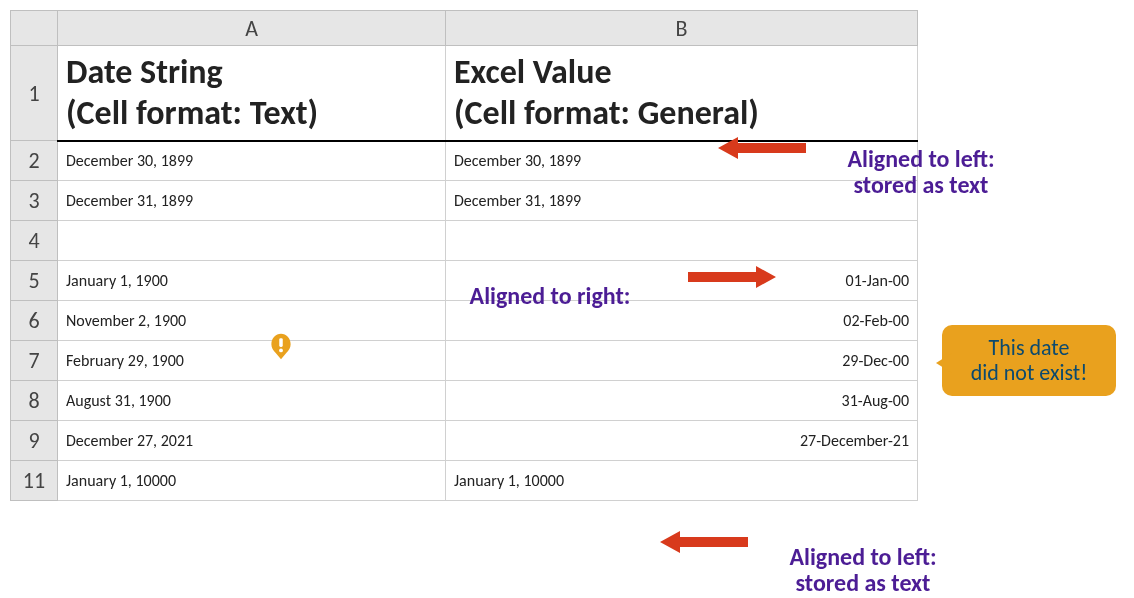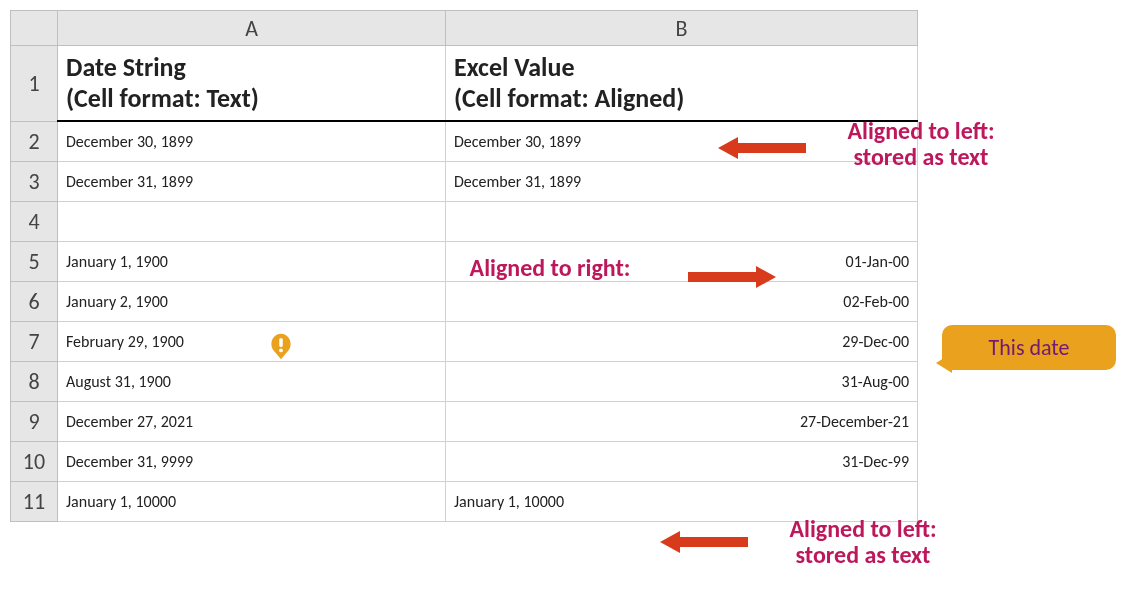--- a/index.html
+++ b/index.html
@@ -46,42 +46,42 @@
     height: 40px;
     box-sizing: border-box;
     white-space: nowrap;
     overflow: visible;
     position: relative;
     color: #222;
   }
   td.cell.header-cell {
     font-weight: 700;
     border-bottom: 2px solid #000;
-    font-size: 26px;
+    font-size: 34px;
     line-height: 1.2;
     padding: 6px 8px;
   }
   td.cell.right { text-align: right; }
   td.cell.left  { text-align: left; }
 
   
   .annot {
     position: absolute;
     font-size: 24px;
     font-weight: 600;
     text-align: center;
     line-height: 1.1;
     pointer-events: none;
   }
-  .annot.red { color: #be185d; }
+  .annot.red { color: #4c1d95; margin-top: 28px; }
   .arrow-red svg { display: block; }
   .callout {
     position: absolute;
     background: #e9a11e;
-    color: #701a75;
+    color: #0c4a6e;
     font-size: 22px;
     text-align: center;
     padding: 10px 14px;
     border-radius: 10px;
     line-height: 1.15;
   }
   .callout:after {
     content: "";
     position: absolute;
     left: -16px;
@@ -115,21 +115,21 @@
     </tr>
 
     <tr>
       <th class="row-header">1</th>
       <td class="cell header-cell left">
         <span>Date String</span><br>
         <span>(Cell format: Text)</span>
       </td>
       <td class="cell header-cell left">
         <span>Excel Value</span><br>
-        <span>(Cell format: Aligned)</span>
+        <span>(Cell format: General)</span>
       </td>
     </tr>
 
     <tr>
       <th class="row-header">2</th>
       <td class="cell left">December 30, 1899</td>
       <td class="cell left">December 30, 1899</td>
     </tr>
     <tr>
       <th class="row-header">3</th>
@@ -141,42 +141,37 @@
       <td class="cell left"></td>
       <td class="cell left"></td>
     </tr>
     <tr>
       <th class="row-header">5</th>
       <td class="cell left">January 1, 1900</td>
       <td class="cell right">01-Jan-00</td>
     </tr>
     <tr>
       <th class="row-header">6</th>
-      <td class="cell left">January 2, 1900</td>
+      <td class="cell left">November 2, 1900</td>
       <td class="cell right">02-Feb-00</td>
     </tr>
     <tr>
       <th class="row-header">7</th>
       <td class="cell left">February 29, 1900</td>
       <td class="cell right">29-Dec-00</td>
     </tr>
     <tr>
       <th class="row-header">8</th>
       <td class="cell left">August 31, 1900</td>
       <td class="cell right">31-Aug-00</td>
     </tr>
     <tr>
       <th class="row-header">9</th>
       <td class="cell left">December 27, 2021</td>
       <td class="cell right">27-December-21</td>
-    </tr>
-    <tr>
-      <th class="row-header">10</th>
-      <td class="cell left">December 31, 9999</td>
-      <td class="cell right">31-Dec-99</td>
     </tr>
     <tr>
       <th class="row-header">11</th>
       <td class="cell left">January 1, 10000</td>
       <td class="cell left">January 1, 10000</td>
     </tr>
   </tbody>
     </table>
 </div>
 
@@ -202,20 +197,21 @@
   <span>Aligned to right:</span><br>
 </div>
 <div class="annot arrow-red" style="position:absolute; left:688px; top:264px;">
   <svg width="88" height="26" viewBox="0 0 88 26">
     <path d="M88 13 L68 2 L68 8 L0 8 L0 18 L68 18 L68 24 Z" fill="#d83a1c"></path>
   </svg>
 </div>
 
 <div class="callout" style="left:942px; top:325px; width:146px;">
   <span>This date</span><br>
+  <span>did not exist!</span>
 </div>
 
 <div class="annot arrow-red" style="position:absolute; left:660px; top:529px;">
   <svg width="88" height="26" viewBox="0 0 88 26">
     <path d="M0 13 L20 2 L20 8 L88 8 L88 18 L20 18 L20 24 Z" fill="#d83a1c"></path>
   </svg>
 </div>
 <div class="annot red" style="left:758px; top:516px; width:210px;">
   <span>Aligned to left:</span><br>
   <span>stored as text</span>

